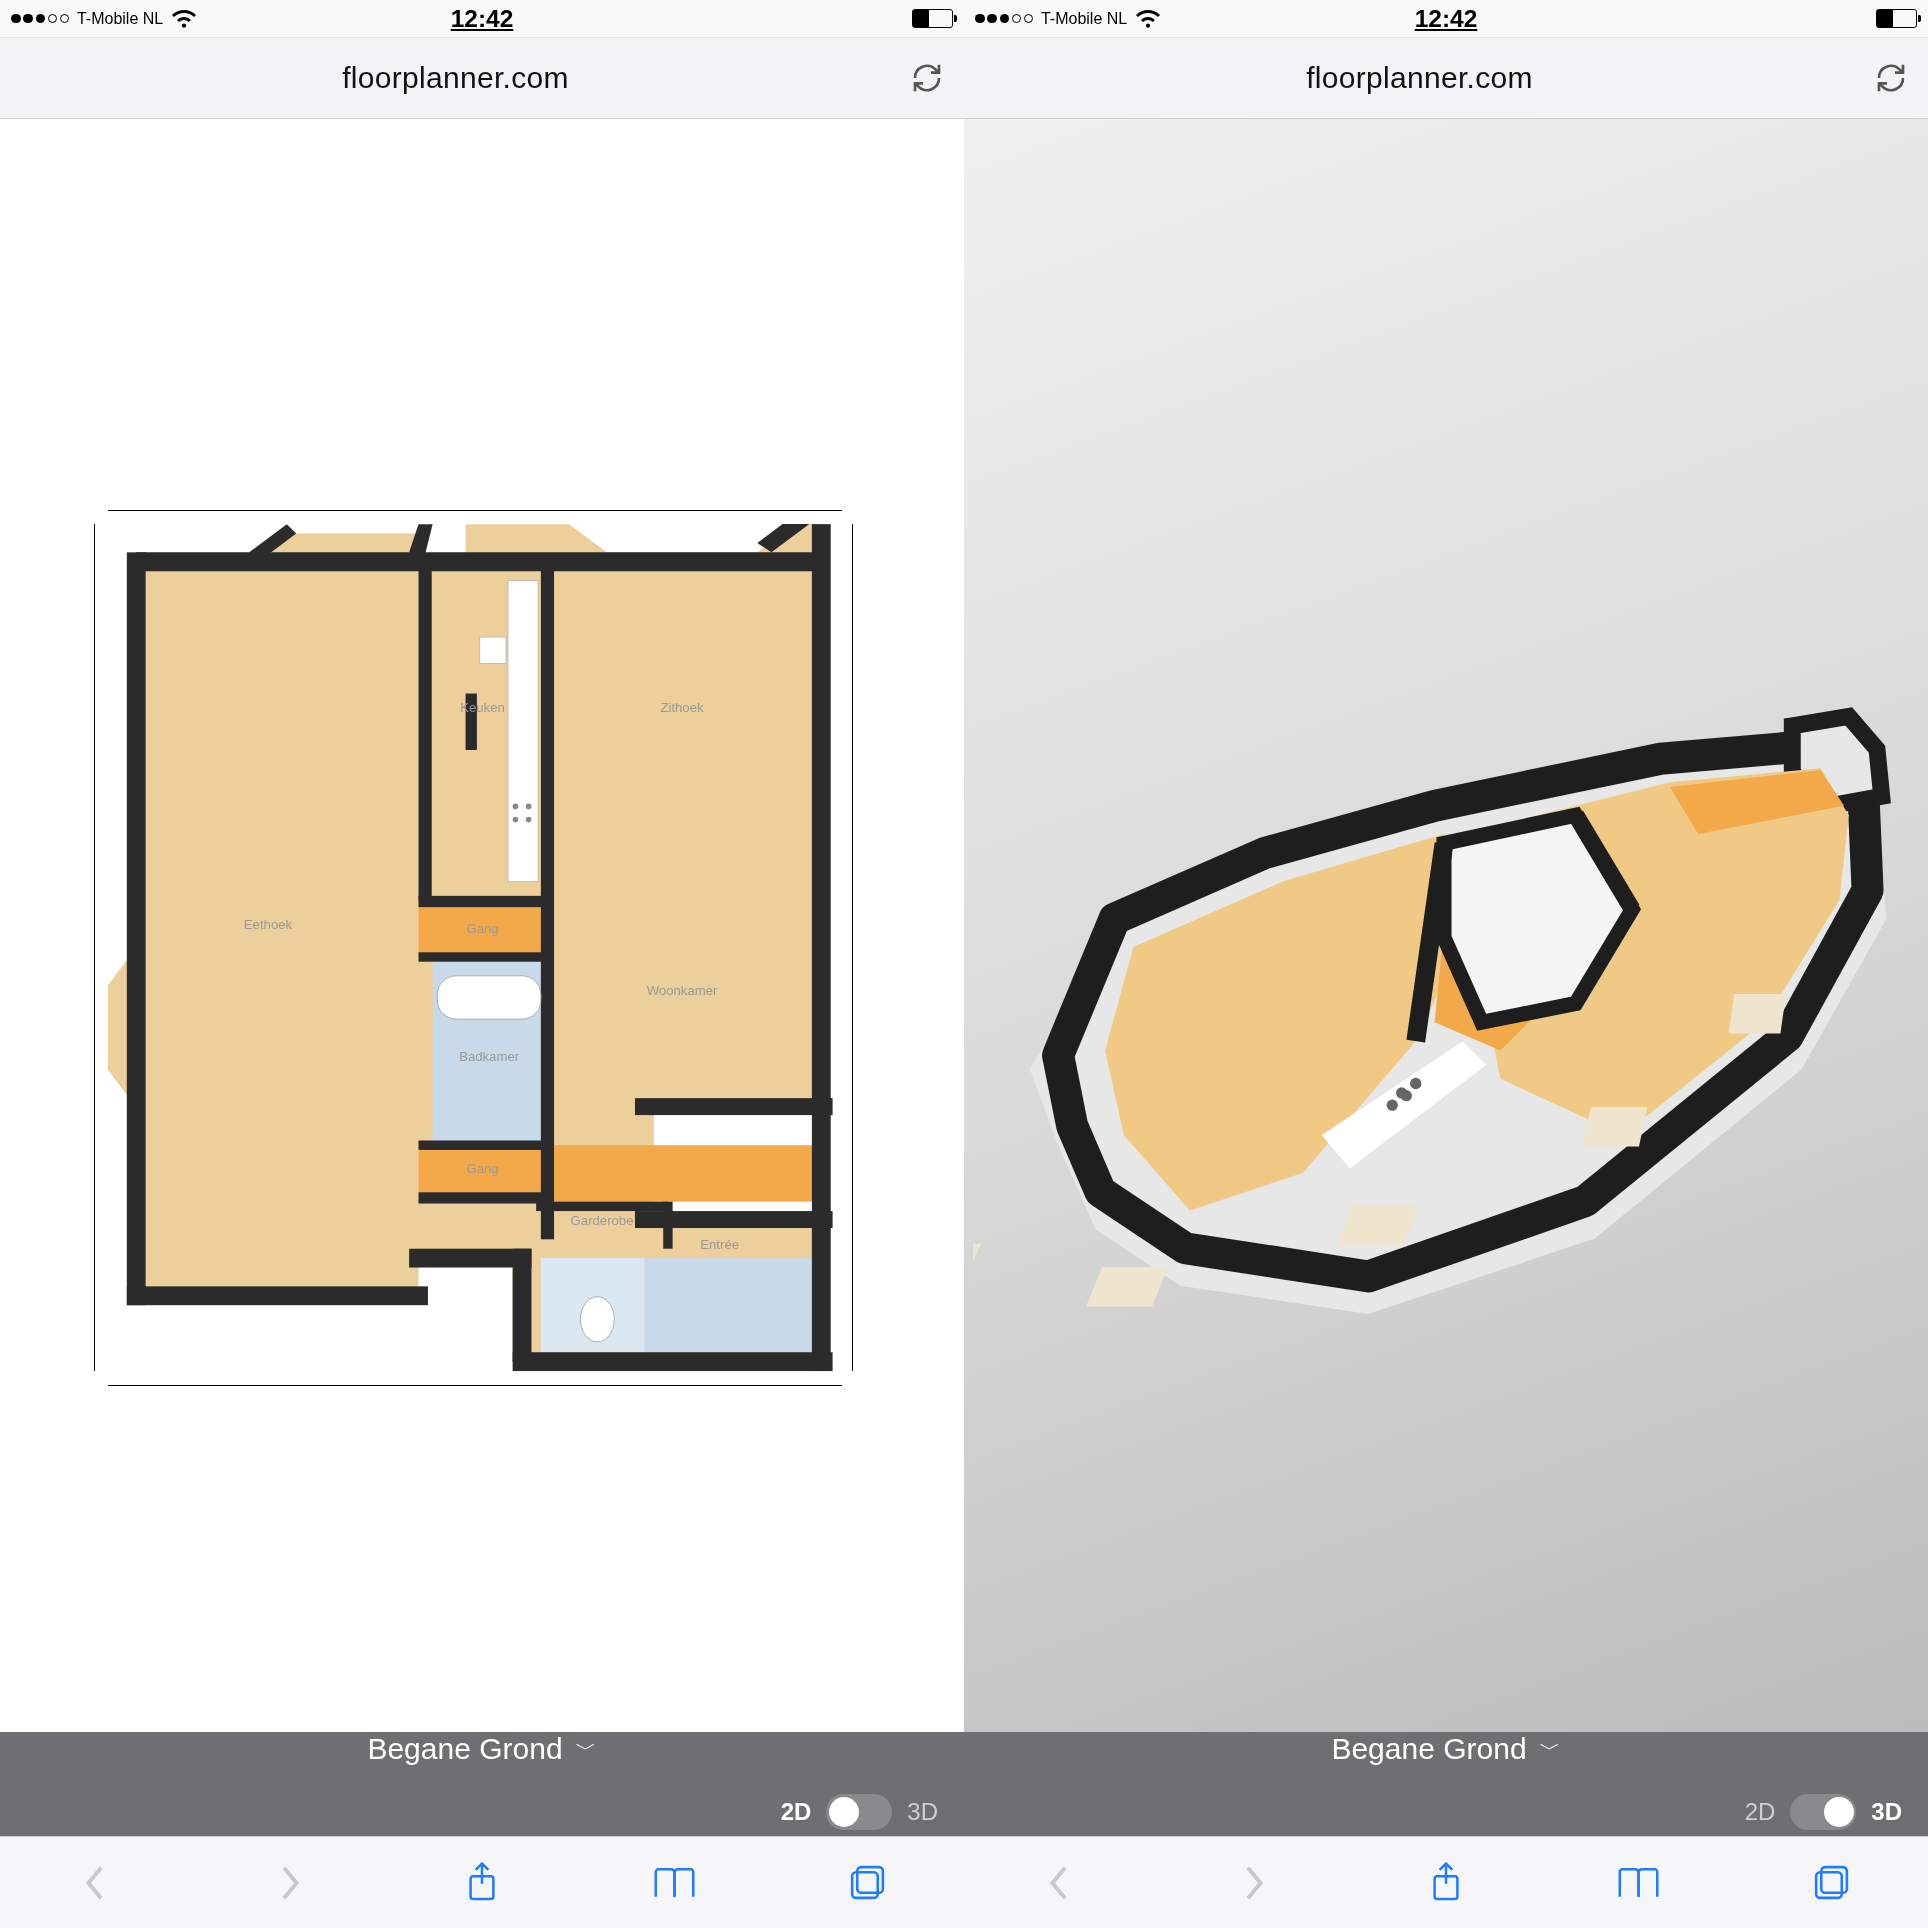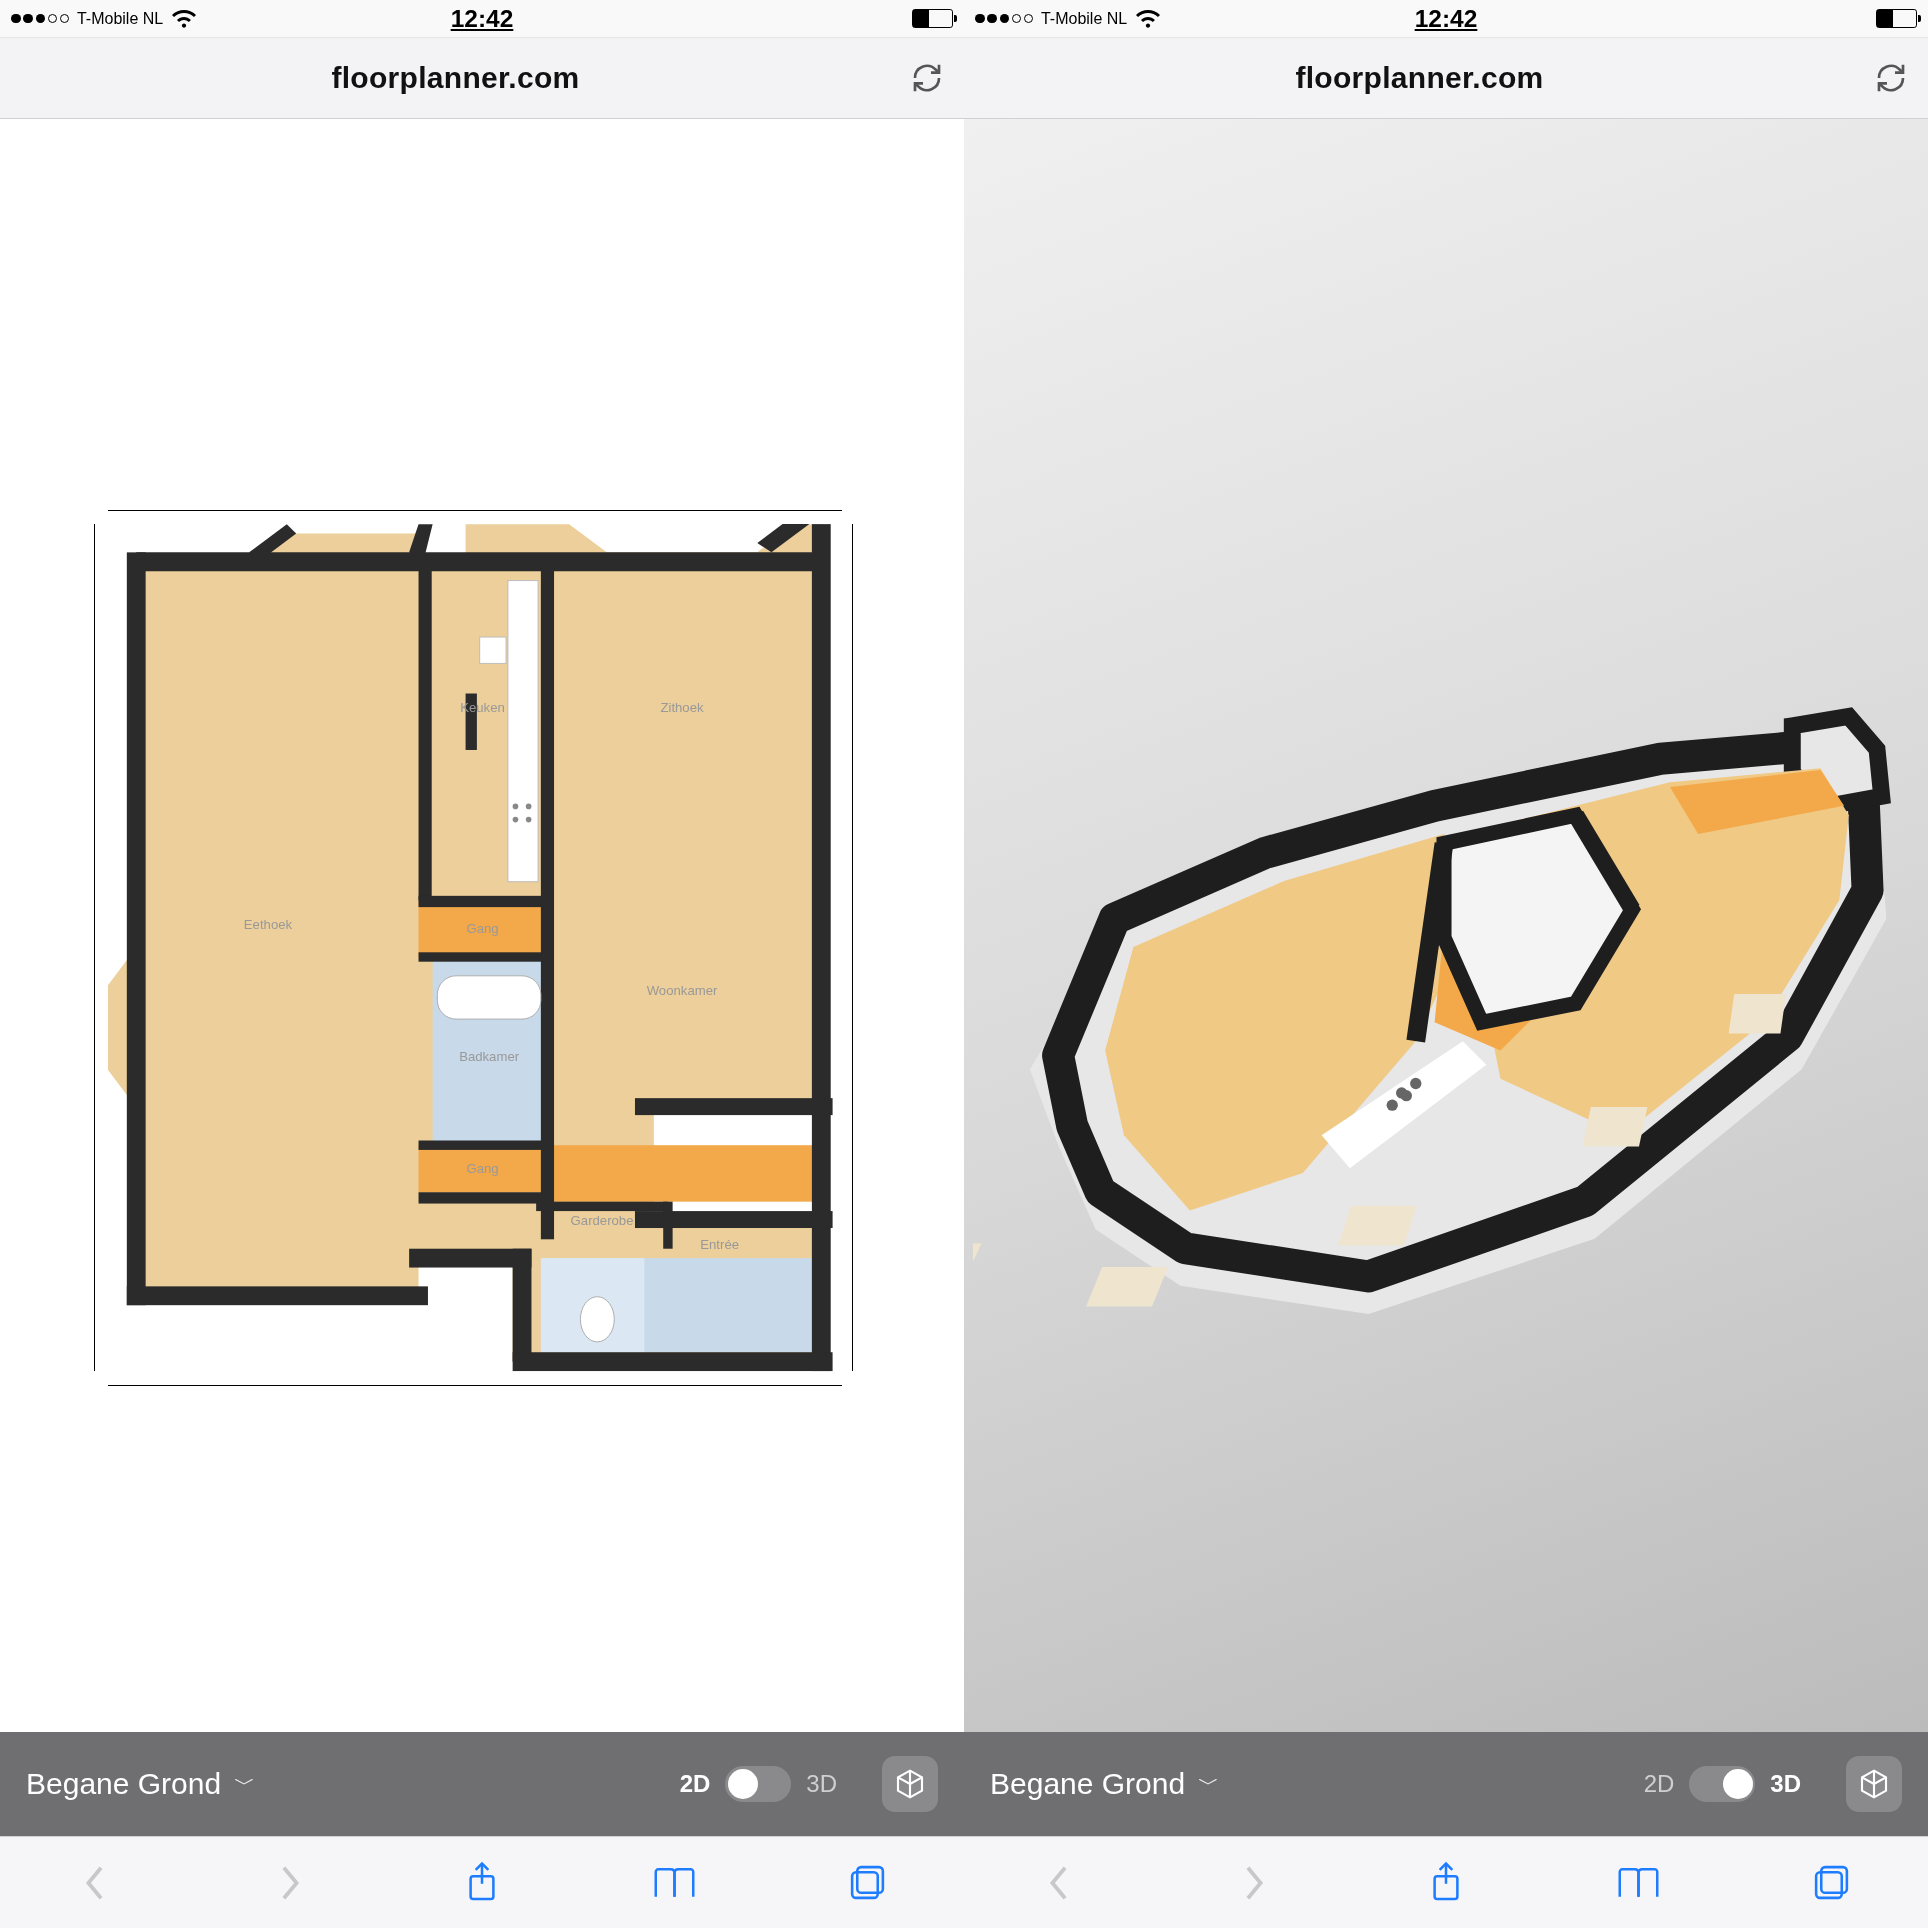--- a/index.html
+++ b/index.html
@@ -15,29 +15,29 @@
   .dot { width:9.4px; height:9.4px; border-radius:50%; background:#000; }
   .dot.hollow { background:transparent; border:1.4px solid #000; }
   .carrier { font-size:16px; }
   .wifi-icon svg { display:block; }
   .battery { width:41px; height:19px; border:1.9px solid #000; border-radius:2.8px; position:relative; display:flex; align-items:center; }
   .battery::after { content:""; position:absolute; right:-5.6px; top:4.7px; width:3.8px; height:7.5px; background:#000; border-radius:0 1.9px 1.9px 0; }
   .battery-fill { height:100%; background:#000; }
 
   
   .url-bar { height:81px; background:#f3f3f5; display:flex; align-items:center; padding:0 19px; gap:17px; border-bottom:0.9px solid #d0d0d4; }
-  .url-text { flex:1; text-align:center; font-size:30px; color:#111; letter-spacing:0.3px;font-weight:bold; }
+  .url-text { flex:1; text-align:center; font-size:30px; color:#111; letter-spacing:0.3px; }
   .reload-btn { width:36px; height:36px; display:flex; align-items:center; justify-content:center; color:#555; }
 
   
   .content { flex:1; position:relative; overflow:hidden; }
   .content.bg3d { background:linear-gradient(160deg,#f0f0f0 0%, #d9d9d9 50%, #b8b8b8 100%); }
 
   
-  .app-toolbar { position:absolute; bottom:0; left:0; right:0; height:104px; background:#6f6f72; display:flex; align-items:center; padding:0 26px; color:#fff; font-size:30px; gap:28px; }
+  .app-toolbar { position:absolute; bottom:0; left:0; right:0; height:104px; background:#6f6f72; display:flex; align-items:center; padding:0 26px; color:#fff; font-size:30px; gap:28px;flex-direction:column; }
   .floor-select { display:flex; align-items:center; gap:13px; }
   .chev { font-size:21px; opacity:.9; }
   .view-toggle { margin-left:auto; display:flex; align-items:center; gap:15px; }
   .vt-label { font-size:24px; color:#cfcfd2; }
   .vt-label.active { color:#fff; font-weight:700; }
   .switch { width:66px; height:36px; border-radius:19px; background:#8a8a8d; position:relative; }
   .switch .knob { position:absolute; top:2.8px; width:30px; height:30px; border-radius:50%; background:#fff; }
   .switch.left .knob { left:2.8px; }
   .switch.right .knob { right:2.8px; }
   .cube-btn { width:56px; height:56px; border-radius:13px; background:#8a8a8d; display:flex; align-items:center; justify-content:center; margin-left:17px; }

